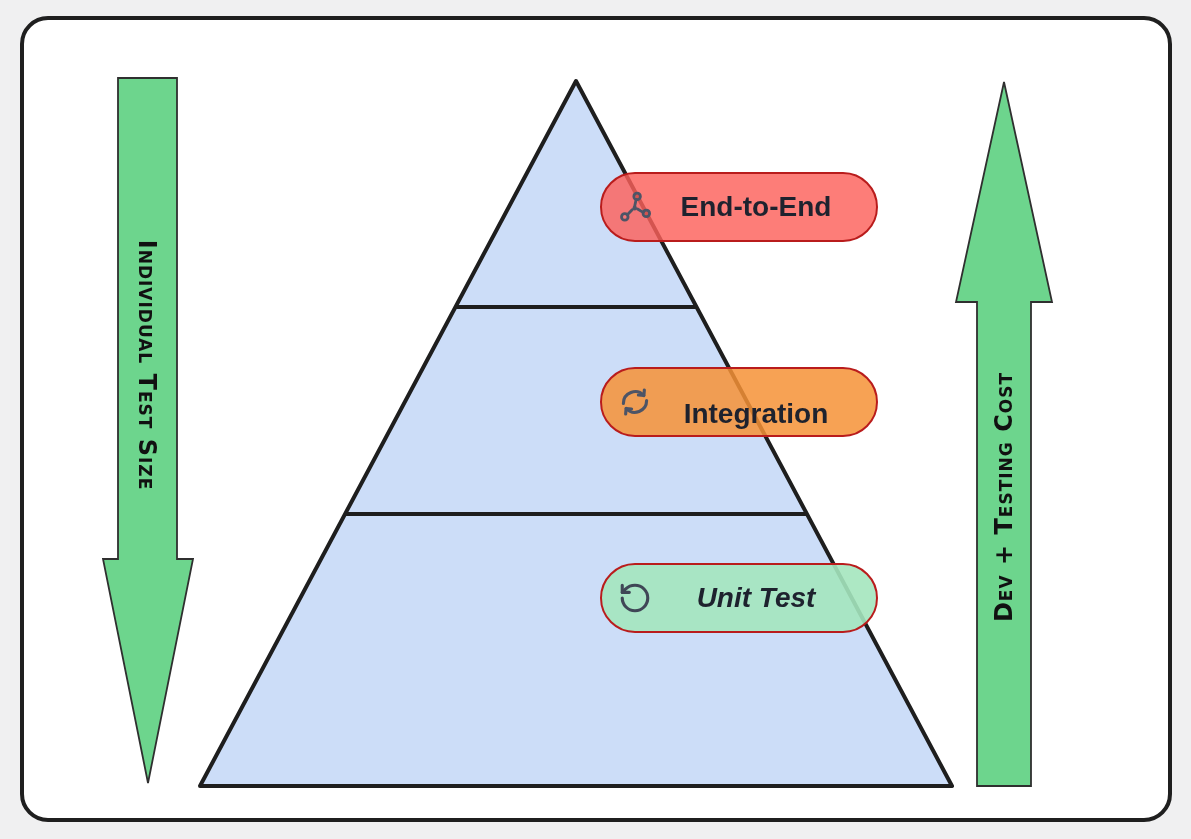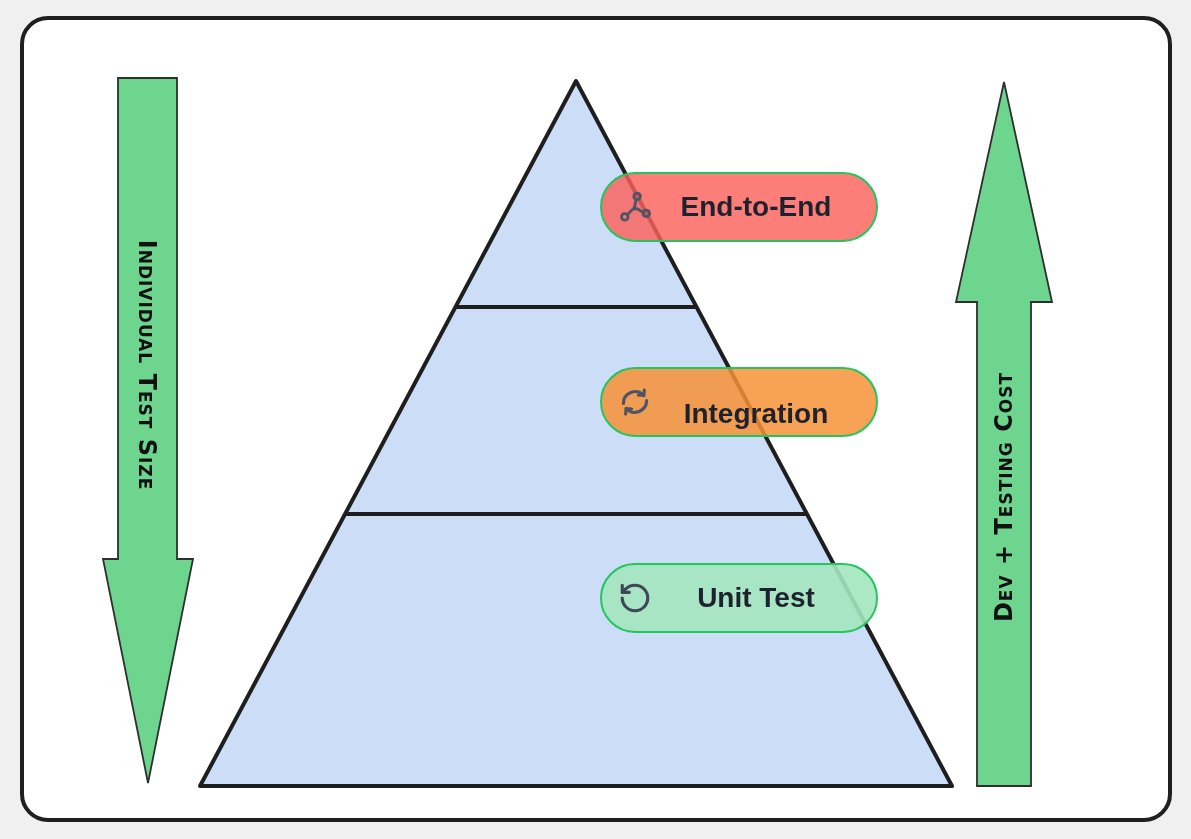--- a/index.html
+++ b/index.html
@@ -16,21 +16,21 @@
   .arrow-label{
     position:absolute;width:300px;height:60px;line-height:60px;
     text-align:center;font-weight:bold;font-size:24px;
     font-variant:small-caps;letter-spacing:1px;color:#111111;
     font-family:"DejaVu Sans",sans-serif;
   }
   .arrow-label.left{left:-3px;top:335px;transform:rotate(90deg);}
   .arrow-label.right{left:854px;top:467px;transform:rotate(-90deg);}
   .pill{
     position:absolute;left:600px;width:278px;height:70px;border-radius:35px;
-    border:2px solid #22c55e;display:flex;align-items:center;
+    border:2px solid #b91c1c;display:flex;align-items:center;
     padding:0 16px;box-sizing:border-box;
   }
   .pill .icon{width:34px;height:34px;flex:0 0 auto;display:block;}
   .pill .pill-text{
     flex:1 1 auto;text-align:center;font-weight:bold;font-size:28px;
     color:#1e222e;font-family:"Liberation Sans",sans-serif;
   }
   .pill.e2e{top:172px;}
   .pill.integration{top:367px;}
   .pill.unit{top:563px;}
@@ -70,21 +70,21 @@
   <div class="pill integration" style="background: rgba(246, 146, 54, 0.85);">
     <svg class="icon" viewBox="0 0 24 24" fill="none" stroke="#4d5466" stroke-width="2.2" stroke-linecap="round" stroke-linejoin="round">
       <path d="M3.8 13 A 8.3 8.3 0 0 1 18.2 7.4"></path>
       <polyline points="18.6,3.5 18.3,7.4 14.4,7.1"></polyline>
       <path d="M20.2 11 A 8.3 8.3 0 0 1 5.8 16.6"></path>
       <polyline points="5.4,20.5 5.7,16.6 9.6,16.9"></polyline>
     </svg>
     <span class="pill-text" style="color: rgb(30, 34, 46); margin-top: 24px;">Integration</span>
   </div>
 
-  <div class="pill unit" style="background: rgba(164, 230, 190, 0.9);">
+  <div class="pill unit" style="background: rgba(164, 230, 190, 0.9); font-style: italic;">
     <svg class="icon" viewBox="0 0 24 24" fill="none" stroke="#3f4656" stroke-width="2.2" stroke-linecap="round" stroke-linejoin="round">
       <path d="M3 12a9 9 0 1 0 9-9 9.75 9.75 0 0 0-6.74 2.74L3 8"></path>
       <path d="M3 3v5h5"></path>
     </svg>
     <span class="pill-text" style="color: rgb(30, 34, 46);">Unit Test</span>
   </div>
 
 </div>
 
 </body></html>

